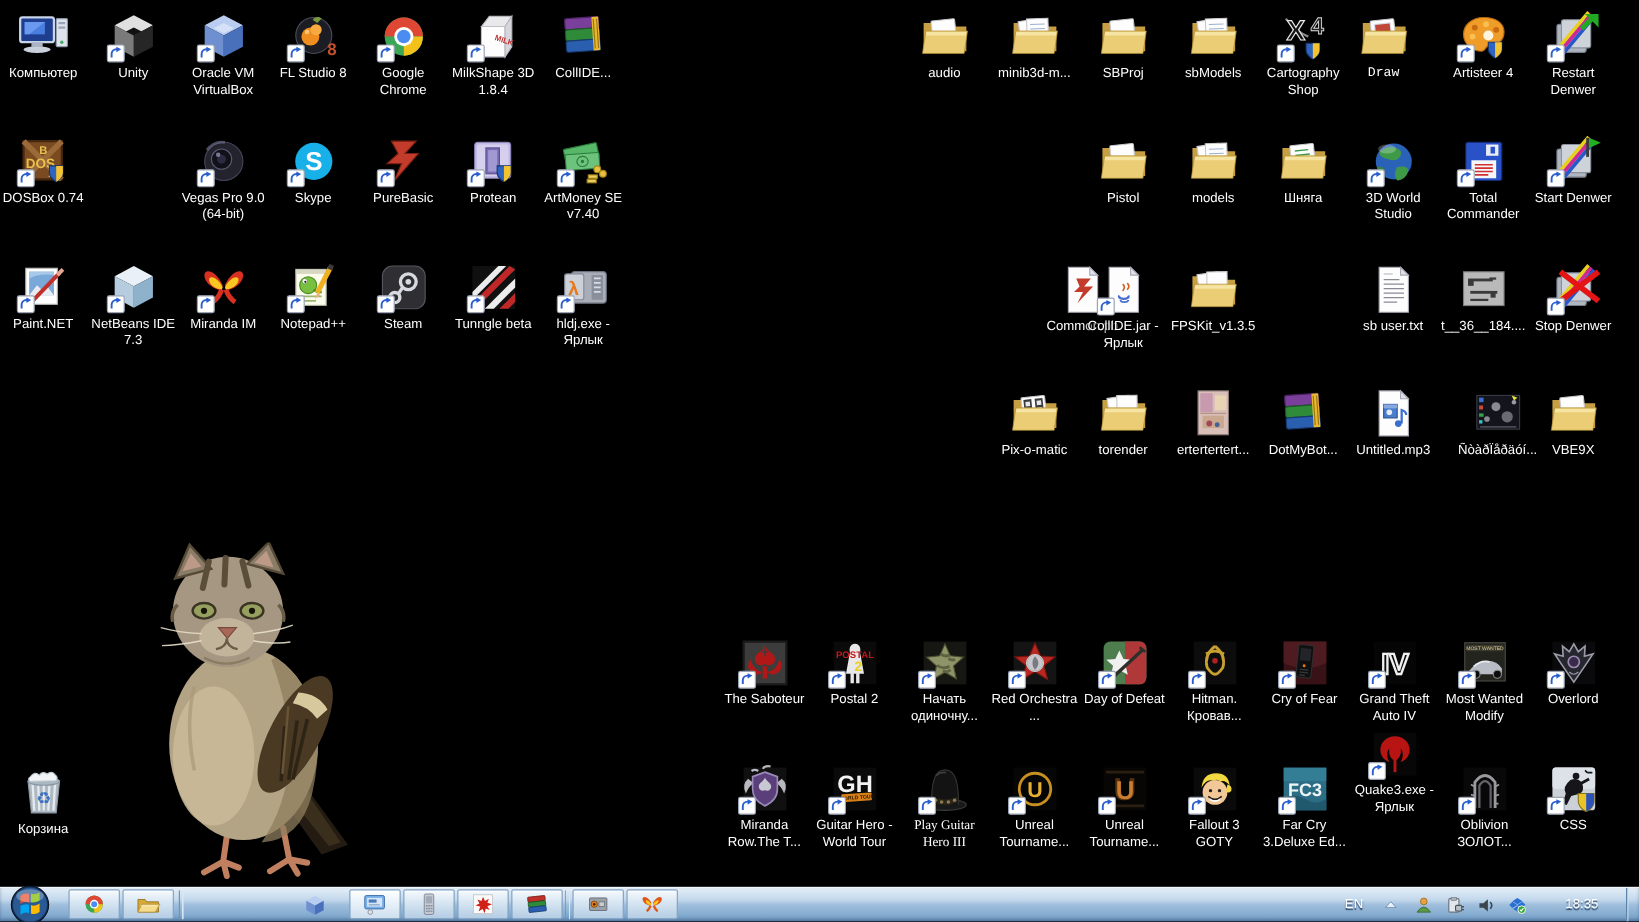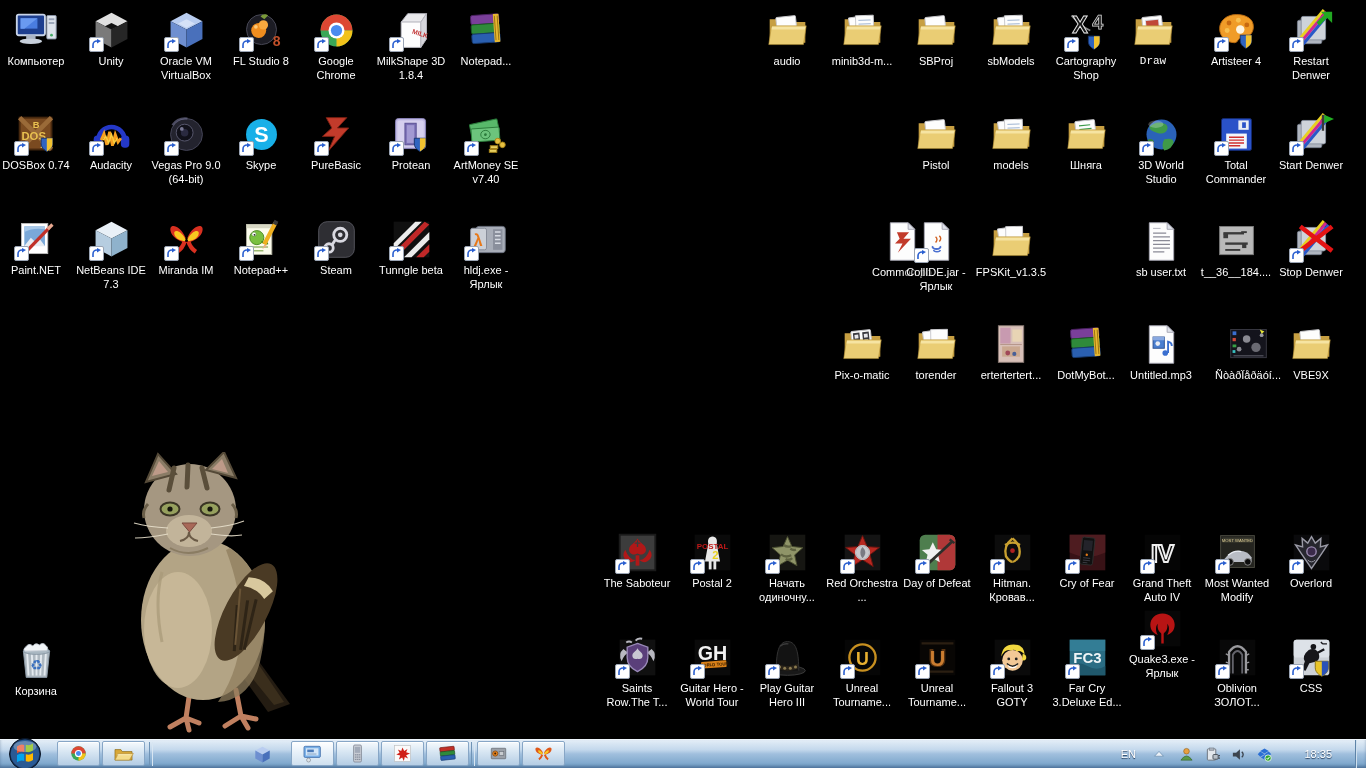--- a/index.html
+++ b/index.html
@@ -215,21 +215,21 @@
         <svg class="asvg" viewBox="0 0 48 48">
           <g transform="rotate(-4 24 25)">
             <rect x="8" y="7" width="30" height="10" rx="2" fill="#7a3f9a" stroke="#4a2060"></rect>
             <rect x="8" y="17" width="30" height="10" rx="2" fill="#2f8a3a" stroke="#1a5a22"></rect>
             <rect x="8" y="27" width="30" height="10" rx="2" fill="#2a5fb0" stroke="#173a70"></rect>
             <rect x="32" y="7" width="6" height="30" fill="#e8b830"></rect>
             <path d="M33.5,9 v26 M36.5,9 v26" stroke="#9a7210"></path>
           </g>
         </svg>
       </div>
-      <div class="lbl">Notepad...</div>
+      <div class="lbl">CollIDE...</div>
     </div>
     <div class="icon" style="left: -2px; top: 112px;">
       <div class="art">
         <svg class="asvg" viewBox="0 0 48 48">
           <rect x="6" y="6" width="34" height="34" fill="#7a4a20" stroke="#46280e" stroke-width="2"></rect>
           <path d="M6,6 L40,40 M40,6 L6,40" stroke="#9a6a38" stroke-width="5"></path>
           <text x="20" y="17" font-size="10" font-weight="bold" fill="#e8c050" font-family="'Liberation Serif',serif">B</text>
           <text x="8" y="30" font-size="12" font-weight="bold" fill="#e8c050" font-family="'Liberation Serif',serif">DOS</text>
           <text x="28" y="38" font-size="10" font-weight="bold" fill="#e8c050" font-family="'Liberation Serif',serif">X</text>
           <g transform="translate(29,27)">
@@ -238,38 +238,20 @@
           </g>
         </svg>
         <span class="sc">
           <svg viewBox="0 0 13 13" width="13" height="13">
             <path d="M3,10 L3,7 C3,4.8 4.8,3 7,3 L8,3" fill="none" stroke="#2a5fd0" stroke-width="1.6"></path>
             <polygon points="7,1 11,3 7,5.6" fill="#2a5fd0"></polygon>
           </svg>
         </span>
       </div>
       <div class="lbl">DOSBox 0.74</div>
-    </div>
-    <div class="icon" style="left: 73px; top: 112px;">
-      <div class="art">
-        <svg class="asvg" viewBox="0 0 48 48">
-          <path d="M10,30 a14,14 0 0 1 28,0" fill="none" stroke="#2438c8" stroke-width="5"></path>
-          <rect x="5" y="25" width="9" height="13" rx="4" fill="#2438c8"></rect>
-          <rect x="34" y="25" width="9" height="13" rx="4" fill="#2438c8"></rect>
-          <polyline points="13,30 16,23 19,35 22,21 25,36 28,24 31,32 34,28" fill="none" stroke="#f6a020" stroke-width="3"></polyline>
-          <polyline points="15,30 18,26 21,33 24,24 27,33 30,28" fill="none" stroke="#f8d040" stroke-width="1.5"></polyline>
-        </svg>
-        <span class="sc">
-          <svg viewBox="0 0 13 13" width="13" height="13">
-            <path d="M3,10 L3,7 C3,4.8 4.8,3 7,3 L8,3" fill="none" stroke="#2a5fd0" stroke-width="1.6"></path>
-            <polygon points="7,1 11,3 7,5.6" fill="#2a5fd0"></polygon>
-          </svg>
-        </span>
-      </div>
-      <div class="lbl">Audacity</div>
     </div>
     <div class="icon" style="left: 148px; top: 112px;">
       <div class="art">
         <svg class="asvg" viewBox="0 0 48 48">
           <circle cx="24" cy="24" r="17" fill="#23232e" stroke="#46465a"></circle>
           <path d="M9,14 a17,17 0 0 1 16,-7" stroke="#6a6a88" fill="none" stroke-width="2.5" opacity="0.7"></path>
           <circle cx="22" cy="22" r="9" fill="#11111a" stroke="#5a5a70"></circle>
           <circle cx="22" cy="22" r="4" fill="#2a2a40"></circle>
           <circle cx="19" cy="18" r="2" fill="#8a8aa8" opacity="0.85"></circle>
         </svg>
@@ -1133,42 +1115,42 @@
           <path d="M24,14 c-2.5,4.5 -5.5,4.5 -5.5,8 c0,2.5 2.5,4.5 5.5,3.2 c3,1.3 5.5,-0.7 5.5,-3.2 c0,-3.5 -3,-3.5 -5.5,-8 z" fill="#c8c8d2"></path>
           <path d="M22,6 q2,-3 7,-2 M18,8 q-3,-2 -6,0" stroke="#b8b8c0" fill="none" stroke-width="2"></path>
         </svg>
         <span class="sc">
           <svg viewBox="0 0 13 13" width="13" height="13">
             <path d="M3,10 L3,7 C3,4.8 4.8,3 7,3 L8,3" fill="none" stroke="#2a5fd0" stroke-width="1.6"></path>
             <polygon points="7,1 11,3 7,5.6" fill="#2a5fd0"></polygon>
           </svg>
         </span>
       </div>
-      <div class="lbl">Saints Row.The T...</div>
+      <div class="lbl">Miranda Row.The T...</div>
     </div>
     <div class="icon" style="left: 674px; top: 635px;">
       <div class="art">
         <svg class="asvg" viewBox="0 0 48 48">
           <rect x="5" y="5" width="38" height="38" fill="#0a0a0a"></rect>
           <text x="24" y="27" text-anchor="middle" font-size="21" font-weight="bold" fill="#f2f2f2" font-family="'Liberation Serif',serif">GH</text>
           <g transform="rotate(-4 24 32)">
             <rect x="12" y="28" width="27" height="7" rx="1" fill="#d88018"></rect>
             <text x="25.5" y="33.2" text-anchor="middle" font-size="4.6" font-weight="bold" fill="#2e1800">WORLD TOUR</text>
           </g>
         </svg>
         <span class="sc">
           <svg viewBox="0 0 13 13" width="13" height="13">
             <path d="M3,10 L3,7 C3,4.8 4.8,3 7,3 L8,3" fill="none" stroke="#2a5fd0" stroke-width="1.6"></path>
             <polygon points="7,1 11,3 7,5.6" fill="#2a5fd0"></polygon>
           </svg>
         </span>
       </div>
       <div class="lbl">Guitar Hero - World Tour</div>
     </div>
-    <div class="icon" style="left: 749px; top: 635px;">
+    <div class="icon" style="left: 749px; top: 635px; font-family: Liberation Serif, serif;">
       <div class="art">
         <svg class="asvg" viewBox="0 0 48 48">
           <ellipse cx="24" cy="38" rx="19" ry="5" fill="#191919" stroke="#3c3c3c"></ellipse>
           <path d="M12,38 C12,20 14,7 24,7 C34,7 36,20 36,38" fill="#131313" stroke="#343434"></path>
           <path d="M13,31 q11,4.5 22,0 l0,5 q-11,4.5 -22,0 z" fill="#2a241a"></path>
           <circle cx="15.5" cy="34" r="1.6" fill="#8a7a50"></circle>
           <circle cx="21" cy="35.5" r="1.6" fill="#8a7a50"></circle>
           <circle cx="27" cy="35.5" r="1.6" fill="#8a7a50"></circle>
           <circle cx="32.5" cy="34" r="1.6" fill="#8a7a50"></circle>
           <path d="M16,12 q4,-3.5 9,-2.5" stroke="#3c3c3c" fill="none" stroke-width="1.5"></path>

